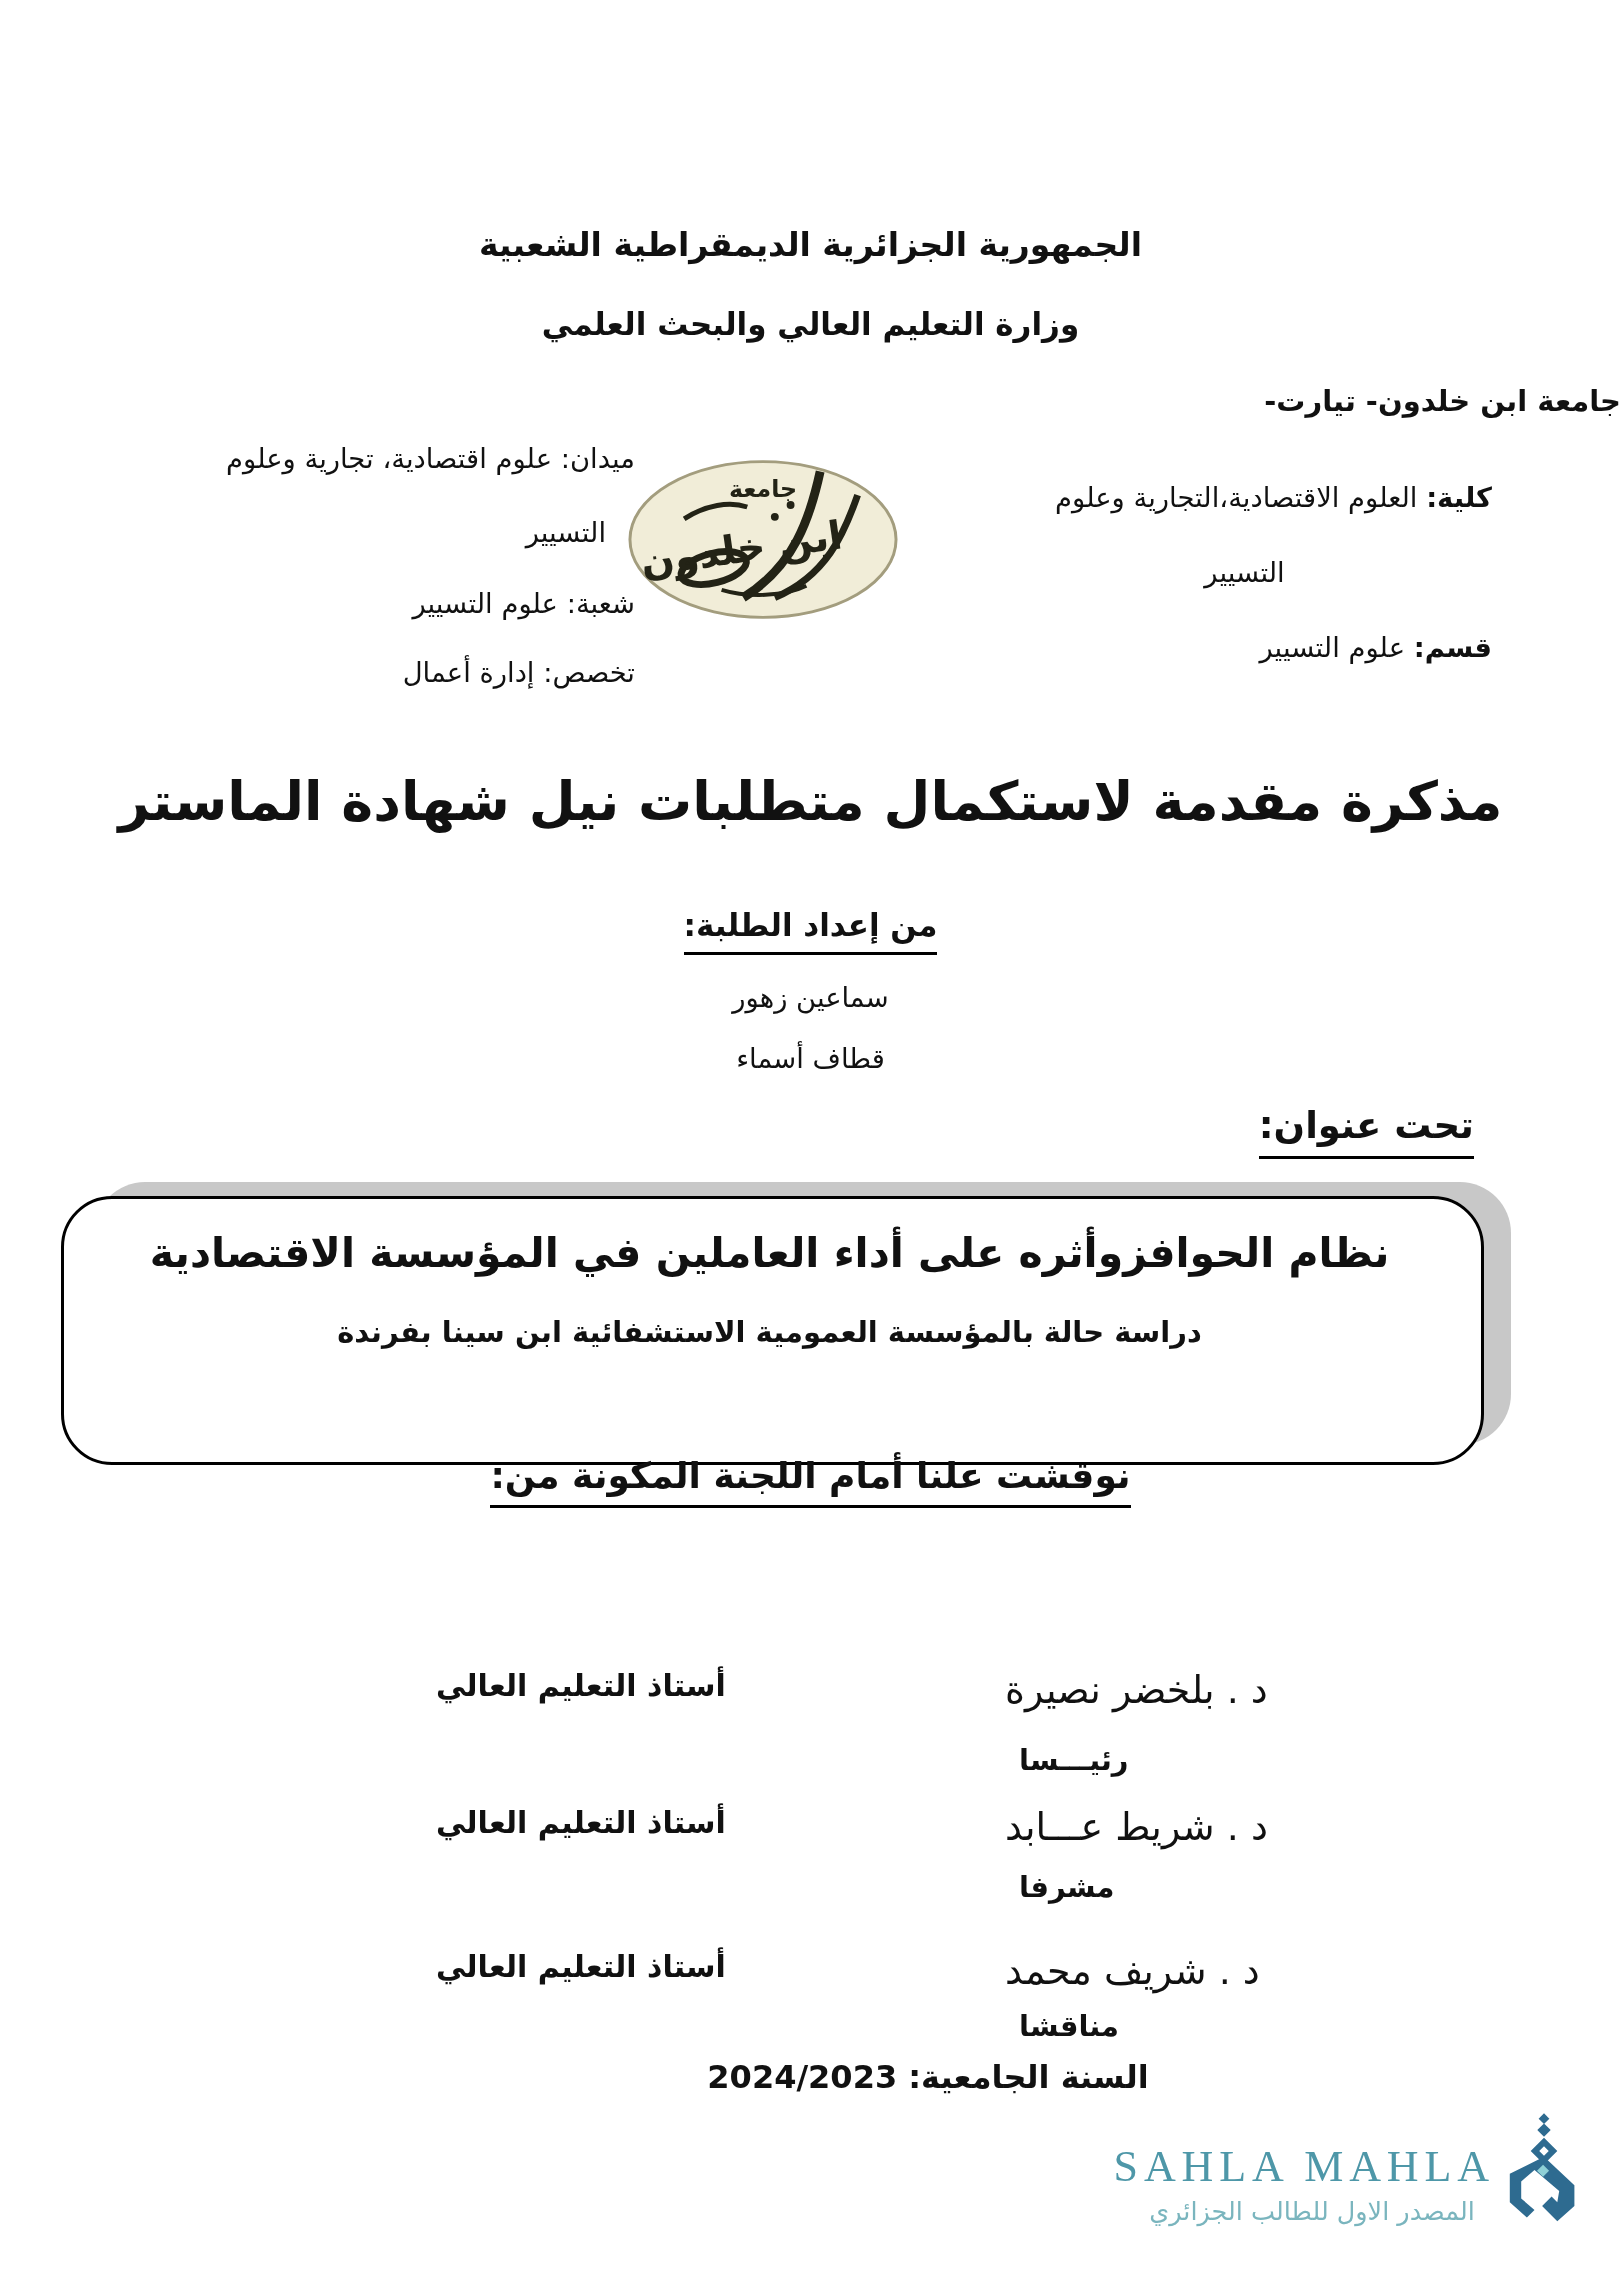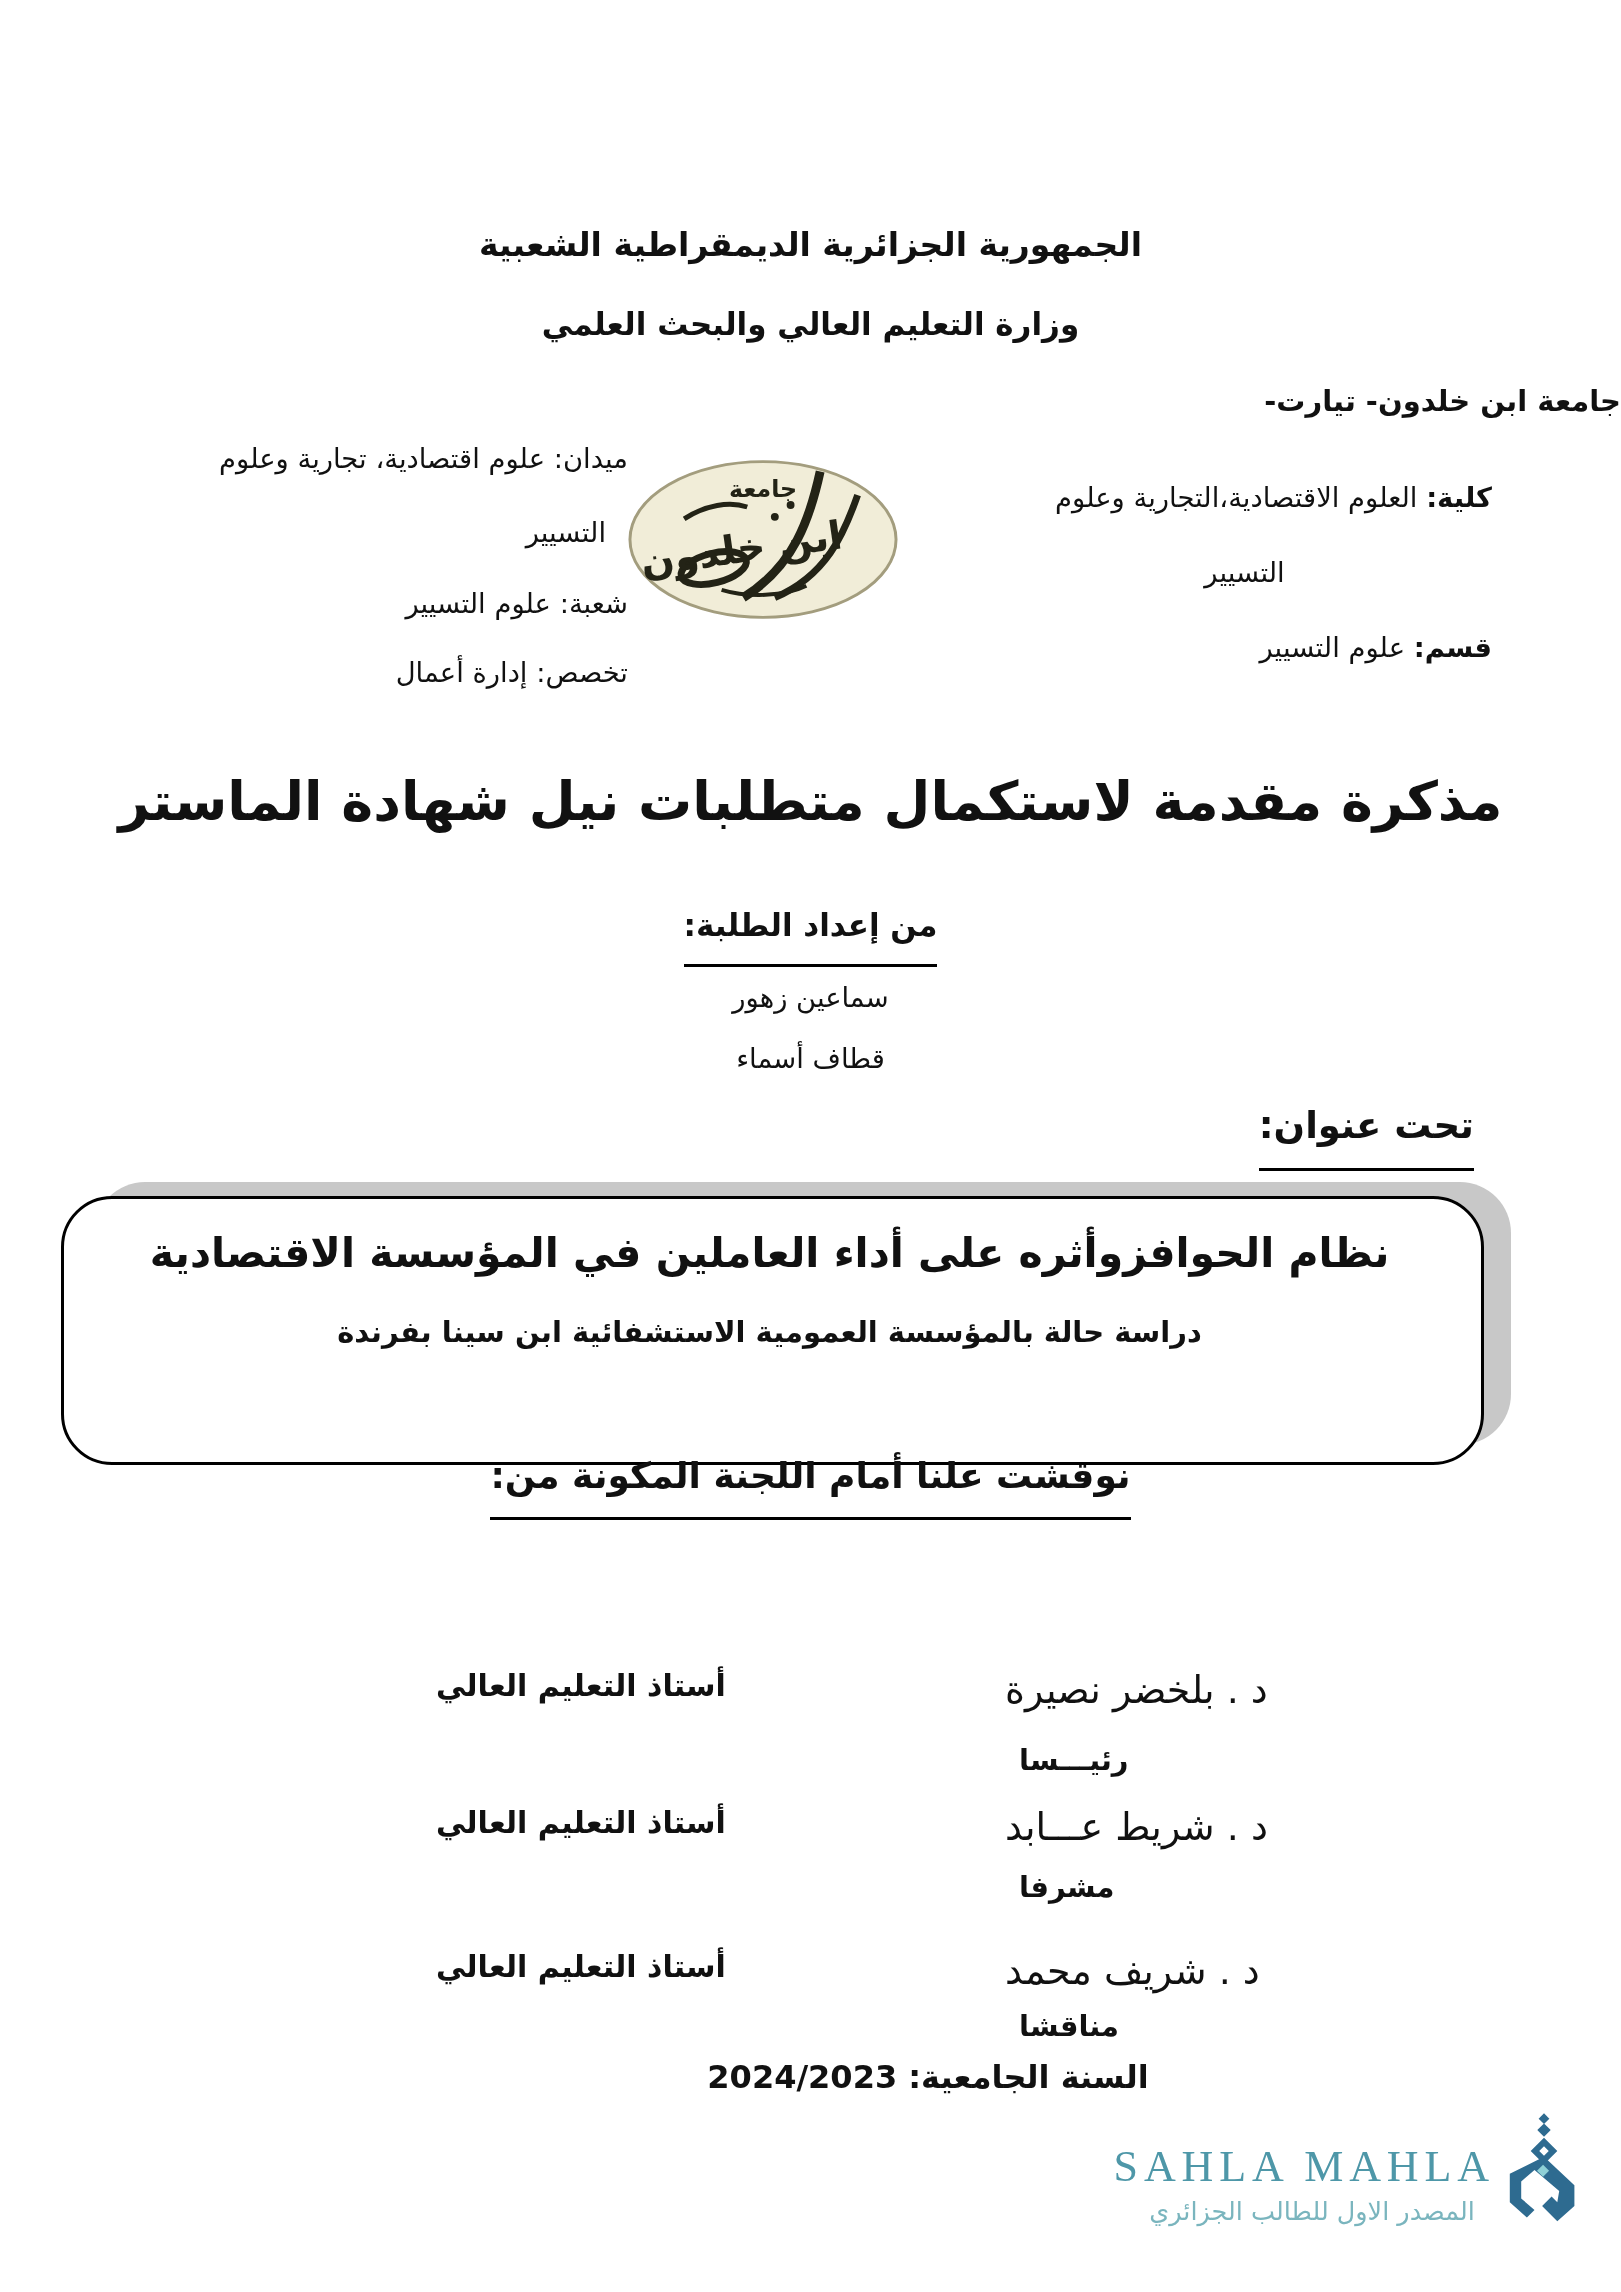--- a/index.html
+++ b/index.html
@@ -8,30 +8,30 @@
     width:1621px;height:2293px;
     background:#ffffff;
     font-family:"DejaVu Sans", sans-serif;
     color:#111;
     direction:rtl;
     overflow:hidden;
   }
   .abs{position:absolute;white-space:nowrap;}
   .center{left:0;width:100%;text-align:center;}
   .bold{font-weight:bold;margin-top:20px;}
-  .u{border-bottom:3.9px solid #000;padding-bottom:21px;}
+  .u{border-bottom:3.9px solid #000;padding-bottom:9px;}
 
   
   .hl1{top:225px;font-size:33px;font-weight:bold;}
   .hl2{top:306px;font-size:31px;font-weight:bold;}
   .hl3{top:384px;font-size:29px;font-weight:bold;text-align:right;}
 
   
   .il{position:absolute;font-size:27.4px;white-space:nowrap;}
-  .col-left-line{left:138px;width:490px;text-align:right;}
+  .col-left-line{left:145px;width:490px;text-align:right;}
   .fl1{top:443px;}
   .fl2{top:517px;padding-left:0;left:145px;width:461px;}
   .fl3{top:588px;}
   .fl4{top:657px;}
   .col-right-line{right:129px;width:495px;text-align:right;}
   .rl1{top:482px;}
   .rl2{top:557px;text-align:center;}
   .rl3{top:632px;}
 
   

